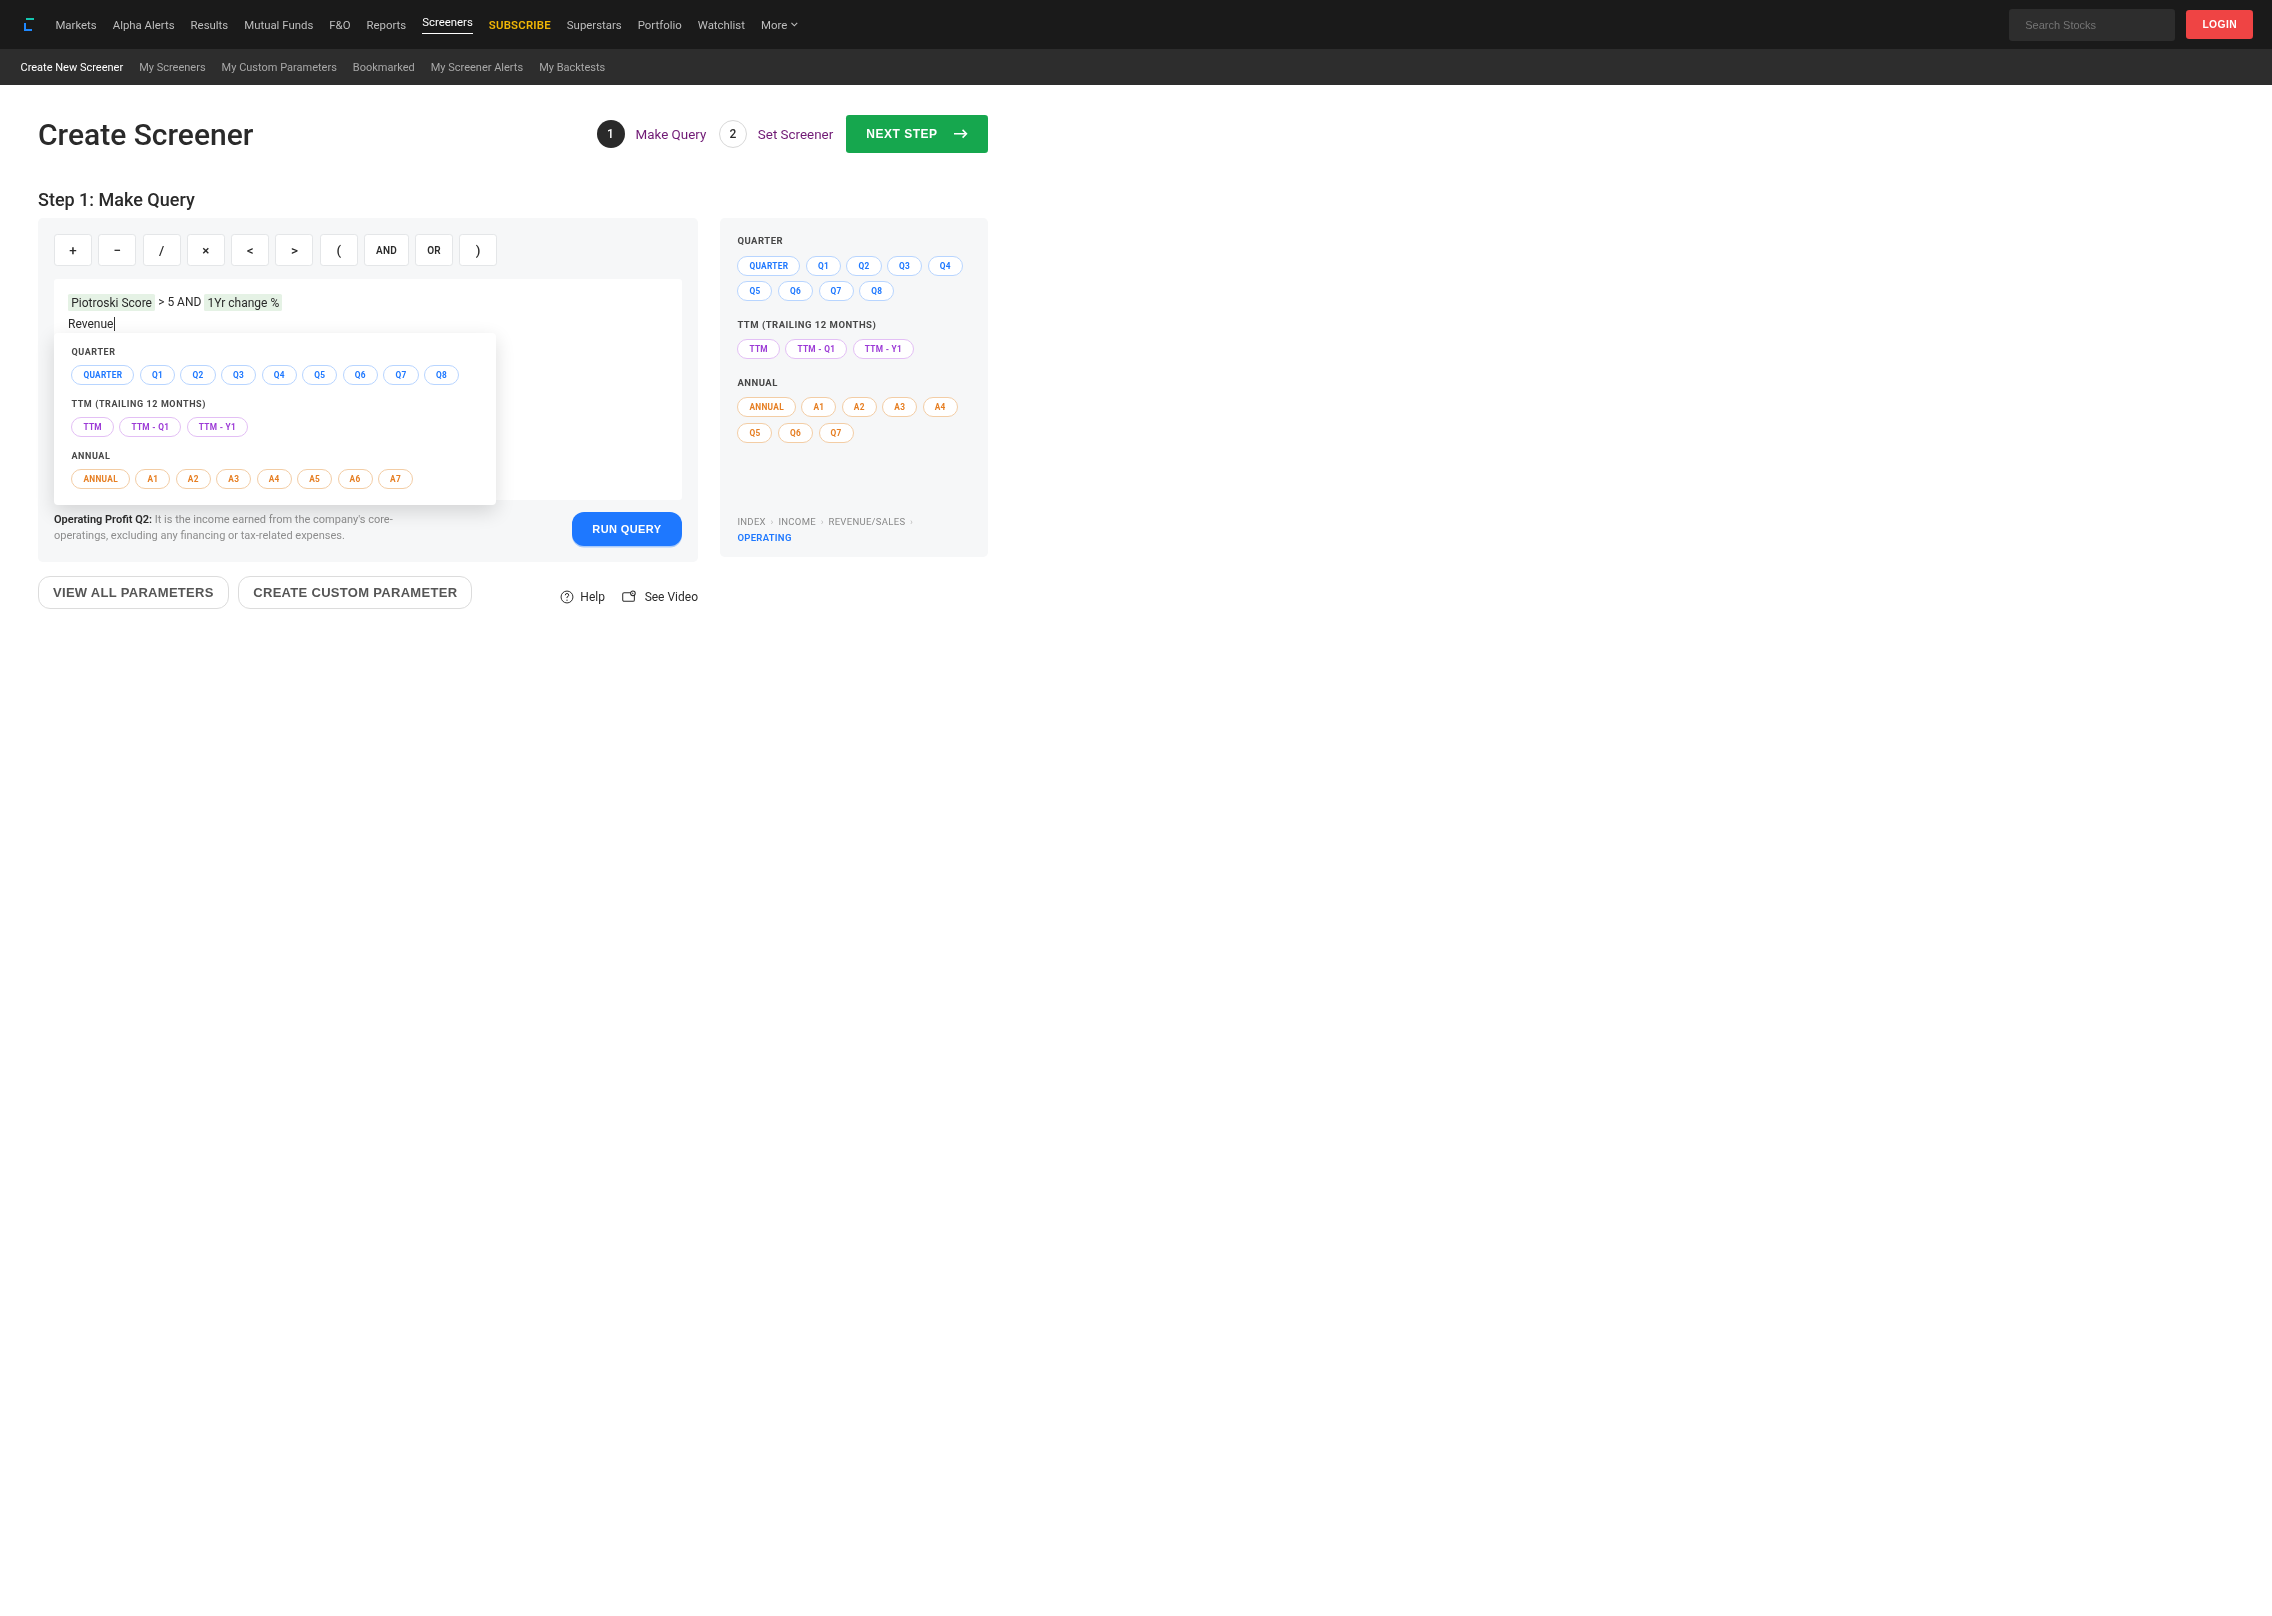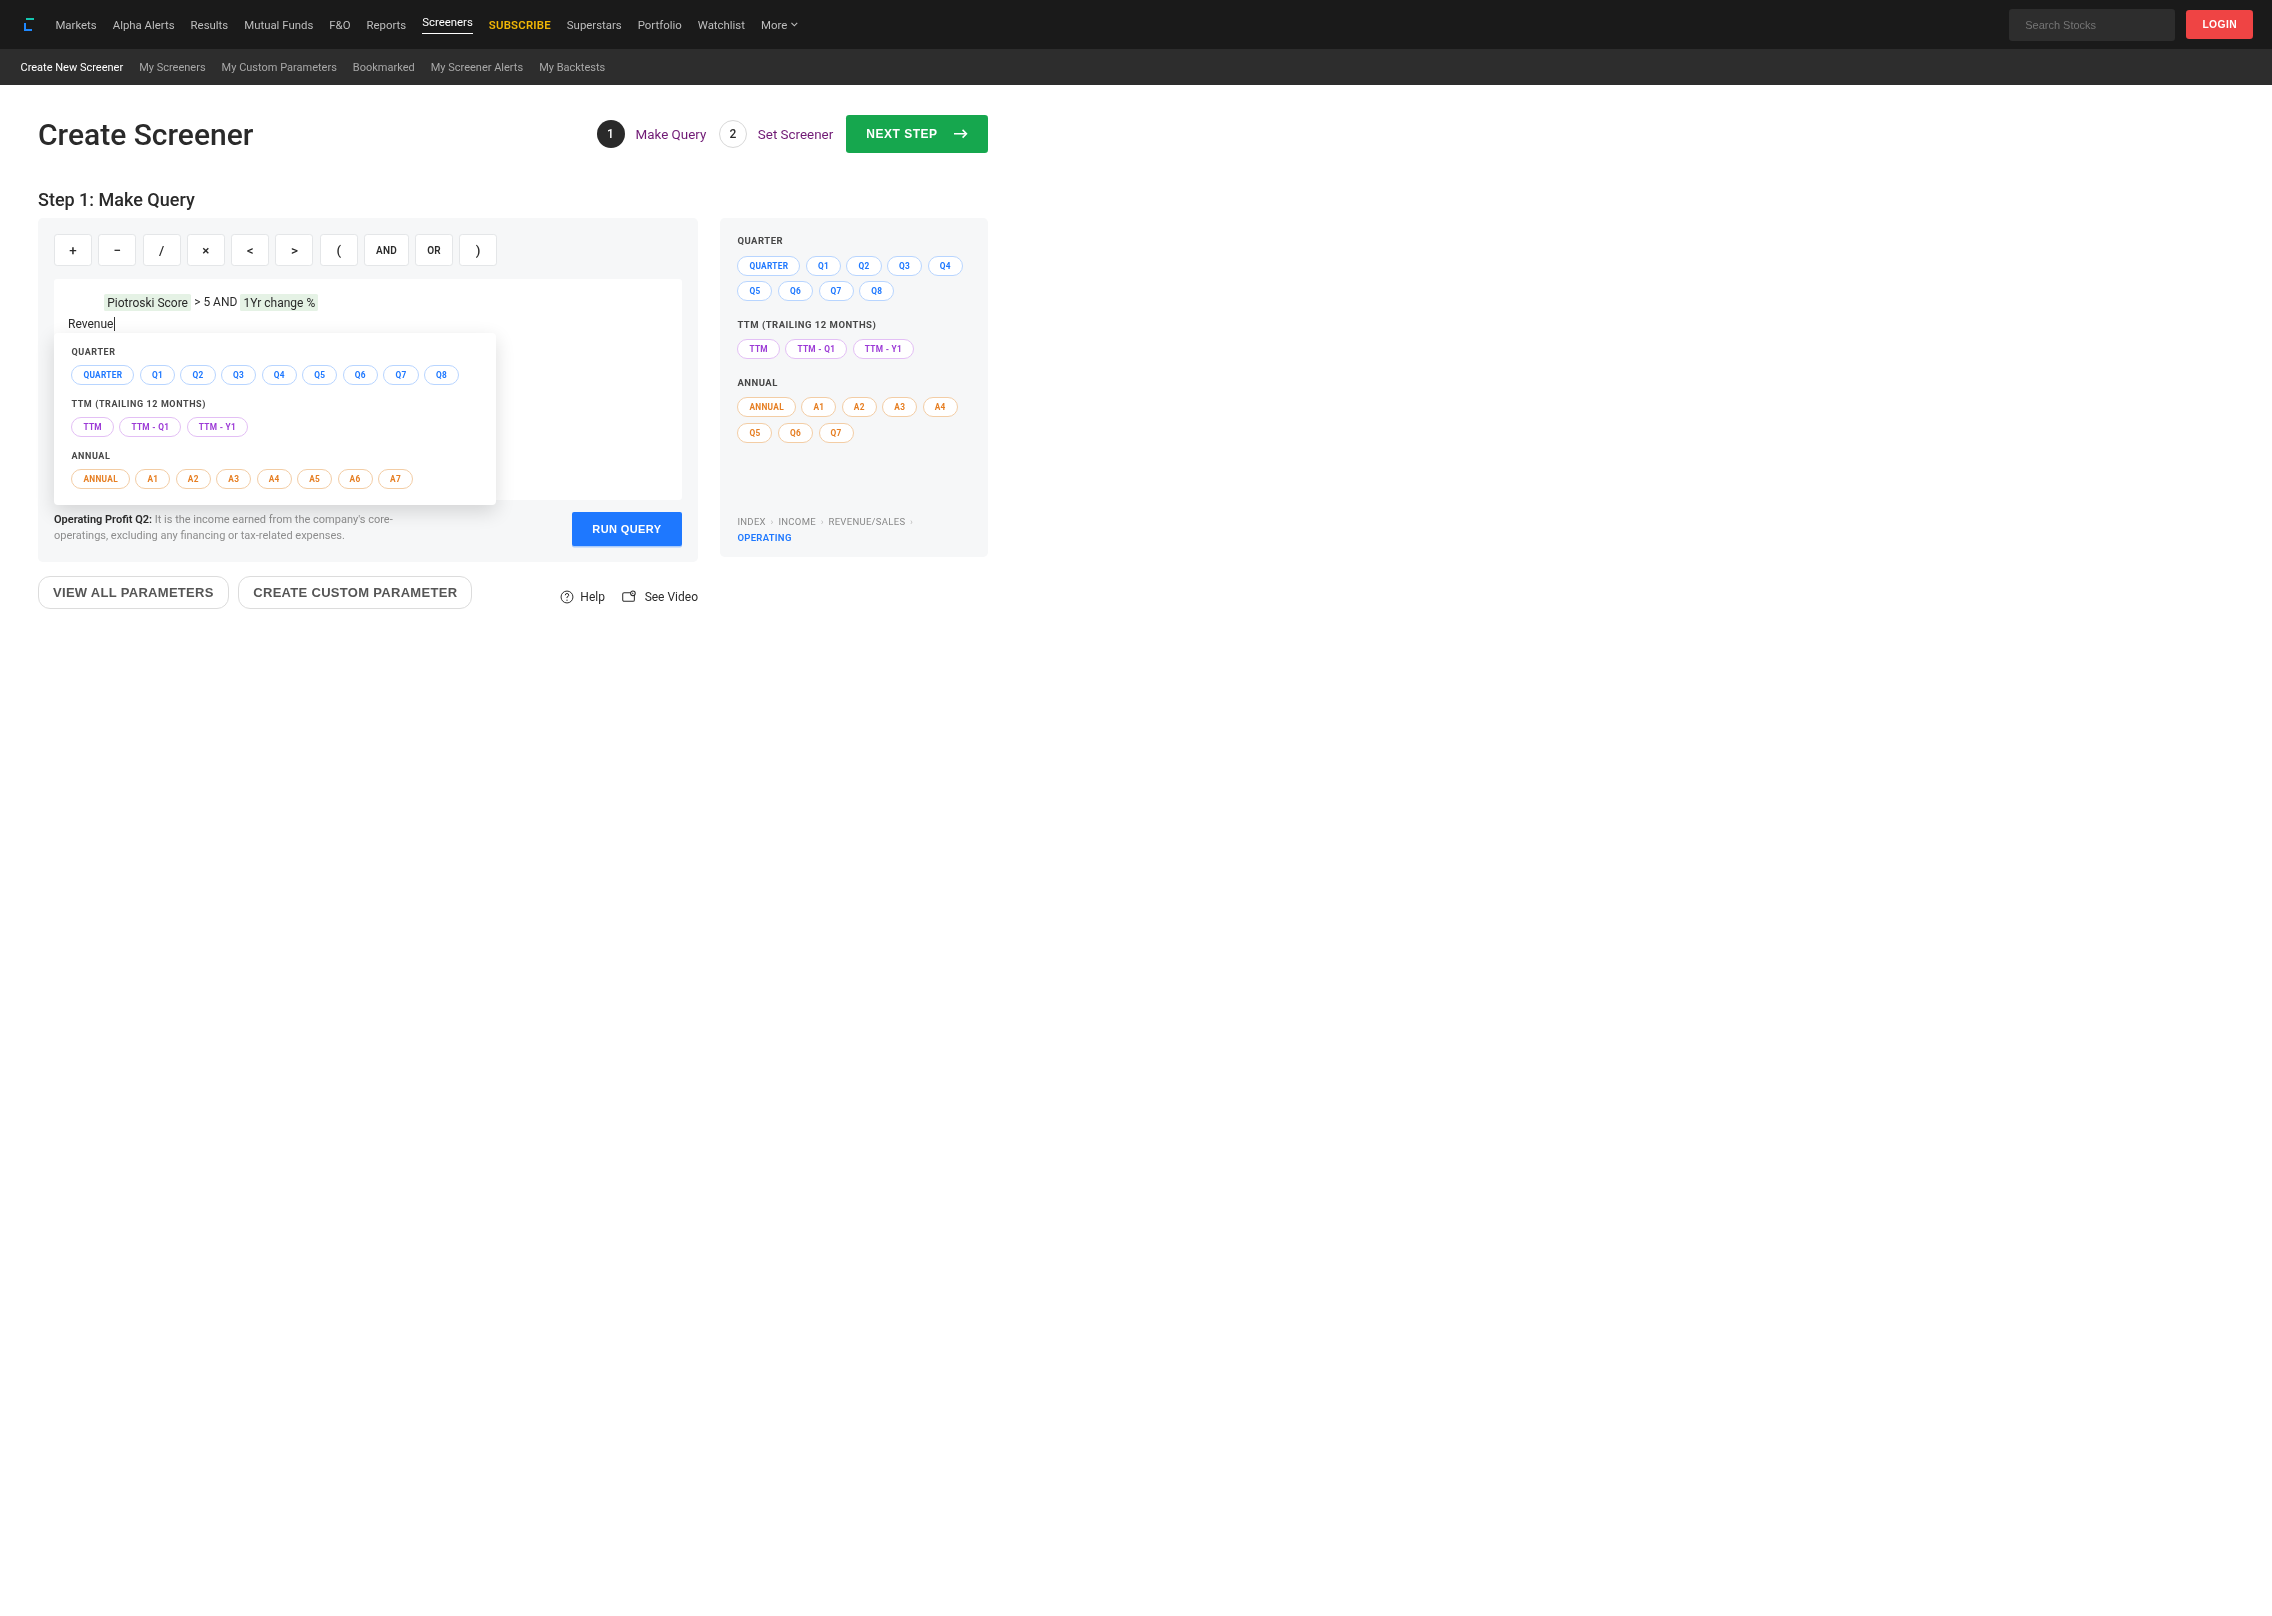--- a/index.html
+++ b/index.html
@@ -44,41 +44,41 @@
 .editor-col { flex: 1; }
 .side-col { width: 268px; }
 
 
 .editor-box { background: #f6f7f8; border-radius: 4.7px; padding: 16px; }
 .op-row { display: flex; gap: 6.3px; margin-bottom: 12.6px; flex-wrap: wrap; }
 .op-btn { background: #fff; border: 0.8px solid #e4e6e8; border-radius: 3.2px; width: 38px; height: 32px; display: flex; align-items: center; justify-content: center; font-size: 13.4px; color: #2a2a2a; cursor: pointer; font-weight: 500; }
 .op-btn.text { width: auto; padding: 0 11px; font-size: 10px; font-weight: 600; letter-spacing: 0.2px; }
 
 .query-area { background: #fff; border-radius: 3.2px; padding: 12.6px 14px; min-height: 221px; position: relative; }
-.query-tokens { font-size: 12px; line-height: 1.9; margin-left: 36px; }
+.query-tokens { font-size: 12px; line-height: 1.9; }
 .token-chip { background: #e5f2e5; padding: 1.6px 3.2px; border-radius: 1.6px; }
 .token-plain { }
 .query-typing { margin-top: 3.2px; font-size: 12px; }
 .cursor-blink { border-right: 0.9px solid #333; padding-right: 0.8px; }
 
 
 .suggest-panel { position: absolute; left: 0; top: 54px; background: #fff; border-radius: 4px; box-shadow: 0 6.3px 19px rgba(0,0,0,.14); padding: 14px 17.4px 16px; width: 442px; }
 .sugg-group-title { font-size: 9px; font-weight: 700; letter-spacing: 0.6px; color: #474747; margin-bottom: 8px; }
 .sugg-group { margin-bottom: 14px; }
 .pill-row { display: flex; gap: 5.5px; flex-wrap: wrap; }
 .pill { border-radius: 788px; padding: 4px 11px; font-size: 8.3px; font-weight: 700; letter-spacing: 0.3px; cursor: pointer; background: #fff; }
 .pill.blue { color: #1e78ff; border: 0.8px solid #b8d5ff; }
 .pill.purple { color: #9c3ad6; border: 0.8px solid #e3bff5; }
 .pill.orange { color: #e67e22; border: 0.8px solid #f3cda5; }
 
 
 .run-row { display: flex; align-items: flex-start; justify-content: space-between; margin-top: 12.6px; gap: 16px; }
 .defn { font-size: 11px; color: #8d8d8d; max-width: 339px; line-height: 1.4; }
 .defn .term { color: #2a2a2a; font-weight: 600; }
-.run-btn { background: #1e78ff; color: #fff; border: none; border-radius: 2px; padding: 11px 20.5px; font-size: 11px; font-weight: 700; letter-spacing: 0.4px; cursor: pointer; box-shadow: 0 1.6px 0 rgba(30,120,255,.35); }
+.run-btn { background: #1e78ff; color: #fff; border: none; border-radius: 12px; padding: 11px 20.5px; font-size: 11px; font-weight: 700; letter-spacing: 0.4px; cursor: pointer; box-shadow: 0 1.6px 0 rgba(30,120,255,.35); }
 
 
 .footer-row { display: flex; align-items: center; justify-content: space-between; margin-top: 14px; }
 .footer-btns { display: flex; gap: 9.5px; }
 .ghost-btn { background: #fff; border: 0.8px solid #dcdcdc; border-radius: 12px; padding: 8px 14px; font-size: 13px; font-weight: 600; letter-spacing: 0.3px; color: #555; cursor: pointer; }
 .help-links { display: flex; gap: 17.4px; align-items: center; }
 .help-link { display: flex; align-items: center; gap: 6.3px; font-size: 12px; color: #2a2a2a; cursor: pointer; margin-top: 8px; }
 
 
 .side-panel { background: #f6f7f8; border-radius: 4.7px; padding: 17.4px 17.4px 14px; min-height: 339px; display: flex; flex-direction: column; }

